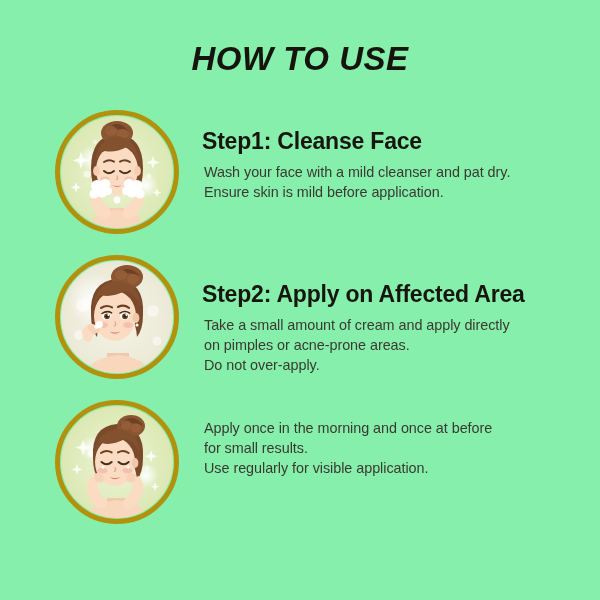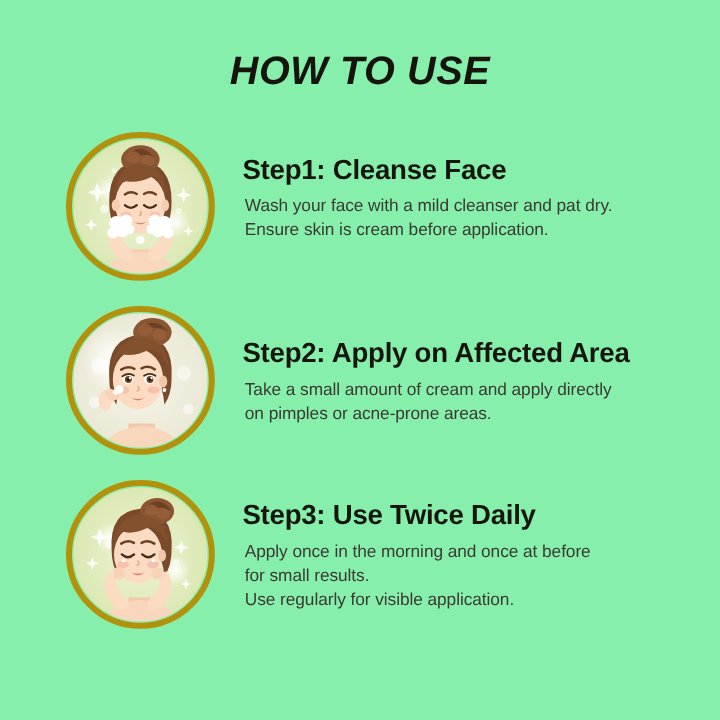--- a/index.html
+++ b/index.html
@@ -189,21 +189,21 @@
           </g>
         </svg>
       </div>
       <div class="ring"></div>
     </div>
 
     <div class="text-col">
       <h2 class="step-heading">Step1: Cleanse Face</h2>
       <p class="step-body">
         <span class="line">Wash your face with a mild cleanser and pat dry.</span>
-        <span class="line">Ensure skin is cream before application.</span>
+        <span class="line">Ensure skin is mild before application.</span>
       </p>
     </div>
   </div>
 
   <div class="step" id="step-2">
 
     <div class="circle-wrap">
       <div class="disc cream">
         <svg viewBox="0 0 112 112" xmlns="http://www.w3.org/2000/svg">
           <defs>
@@ -265,20 +265,21 @@
         </svg>
       </div>
       <div class="ring"></div>
     </div>
 
     <div class="text-col">
       <h2 class="step-heading">Step2: Apply on Affected Area</h2>
       <p class="step-body">
         <span class="line">Take a small amount of cream and apply directly</span>
         <span class="line">on pimples or acne-prone areas.</span>
+        <span class="line">Do not over-apply.</span>
       </p>
     </div>
   </div>
 
   <div class="step" id="step-3">
 
     <div class="circle-wrap">
       <div class="disc green">
         <svg viewBox="0 0 112 112" xmlns="http://www.w3.org/2000/svg">
           <defs>
@@ -330,21 +331,20 @@
             <path d="M33 68 q6 -3 9 2 q2 4 -1 6 q-4 2 -7 -1z" fill="#f8d2b6"></path>
             <path d="M78 70 q6 8 3 18 q-3 10 -11 14 q-5 2 -7 -2 q-2 -5 2 -8 q7 -6 7 -15 q0 -6 6 -7z" fill="#fbdcc3"></path>
             <path d="M75 68 q-6 -3 -9 2 q-2 4 1 6 q4 2 7 -1z" fill="#f8d2b6"></path>
           </g>
         </svg>
       </div>
       <div class="ring"></div>
     </div>
 
     <div class="text-col">
-      <h2 class="step-heading">Step3: Use Twice Daily</h2>
       <p class="step-body">
         <span class="line">Apply once in the morning and once at before</span>
         <span class="line">for small results.</span>
         <span class="line">Use regularly for visible application.</span>
       </p>
     </div>
   </div>
 
 </div>
 

